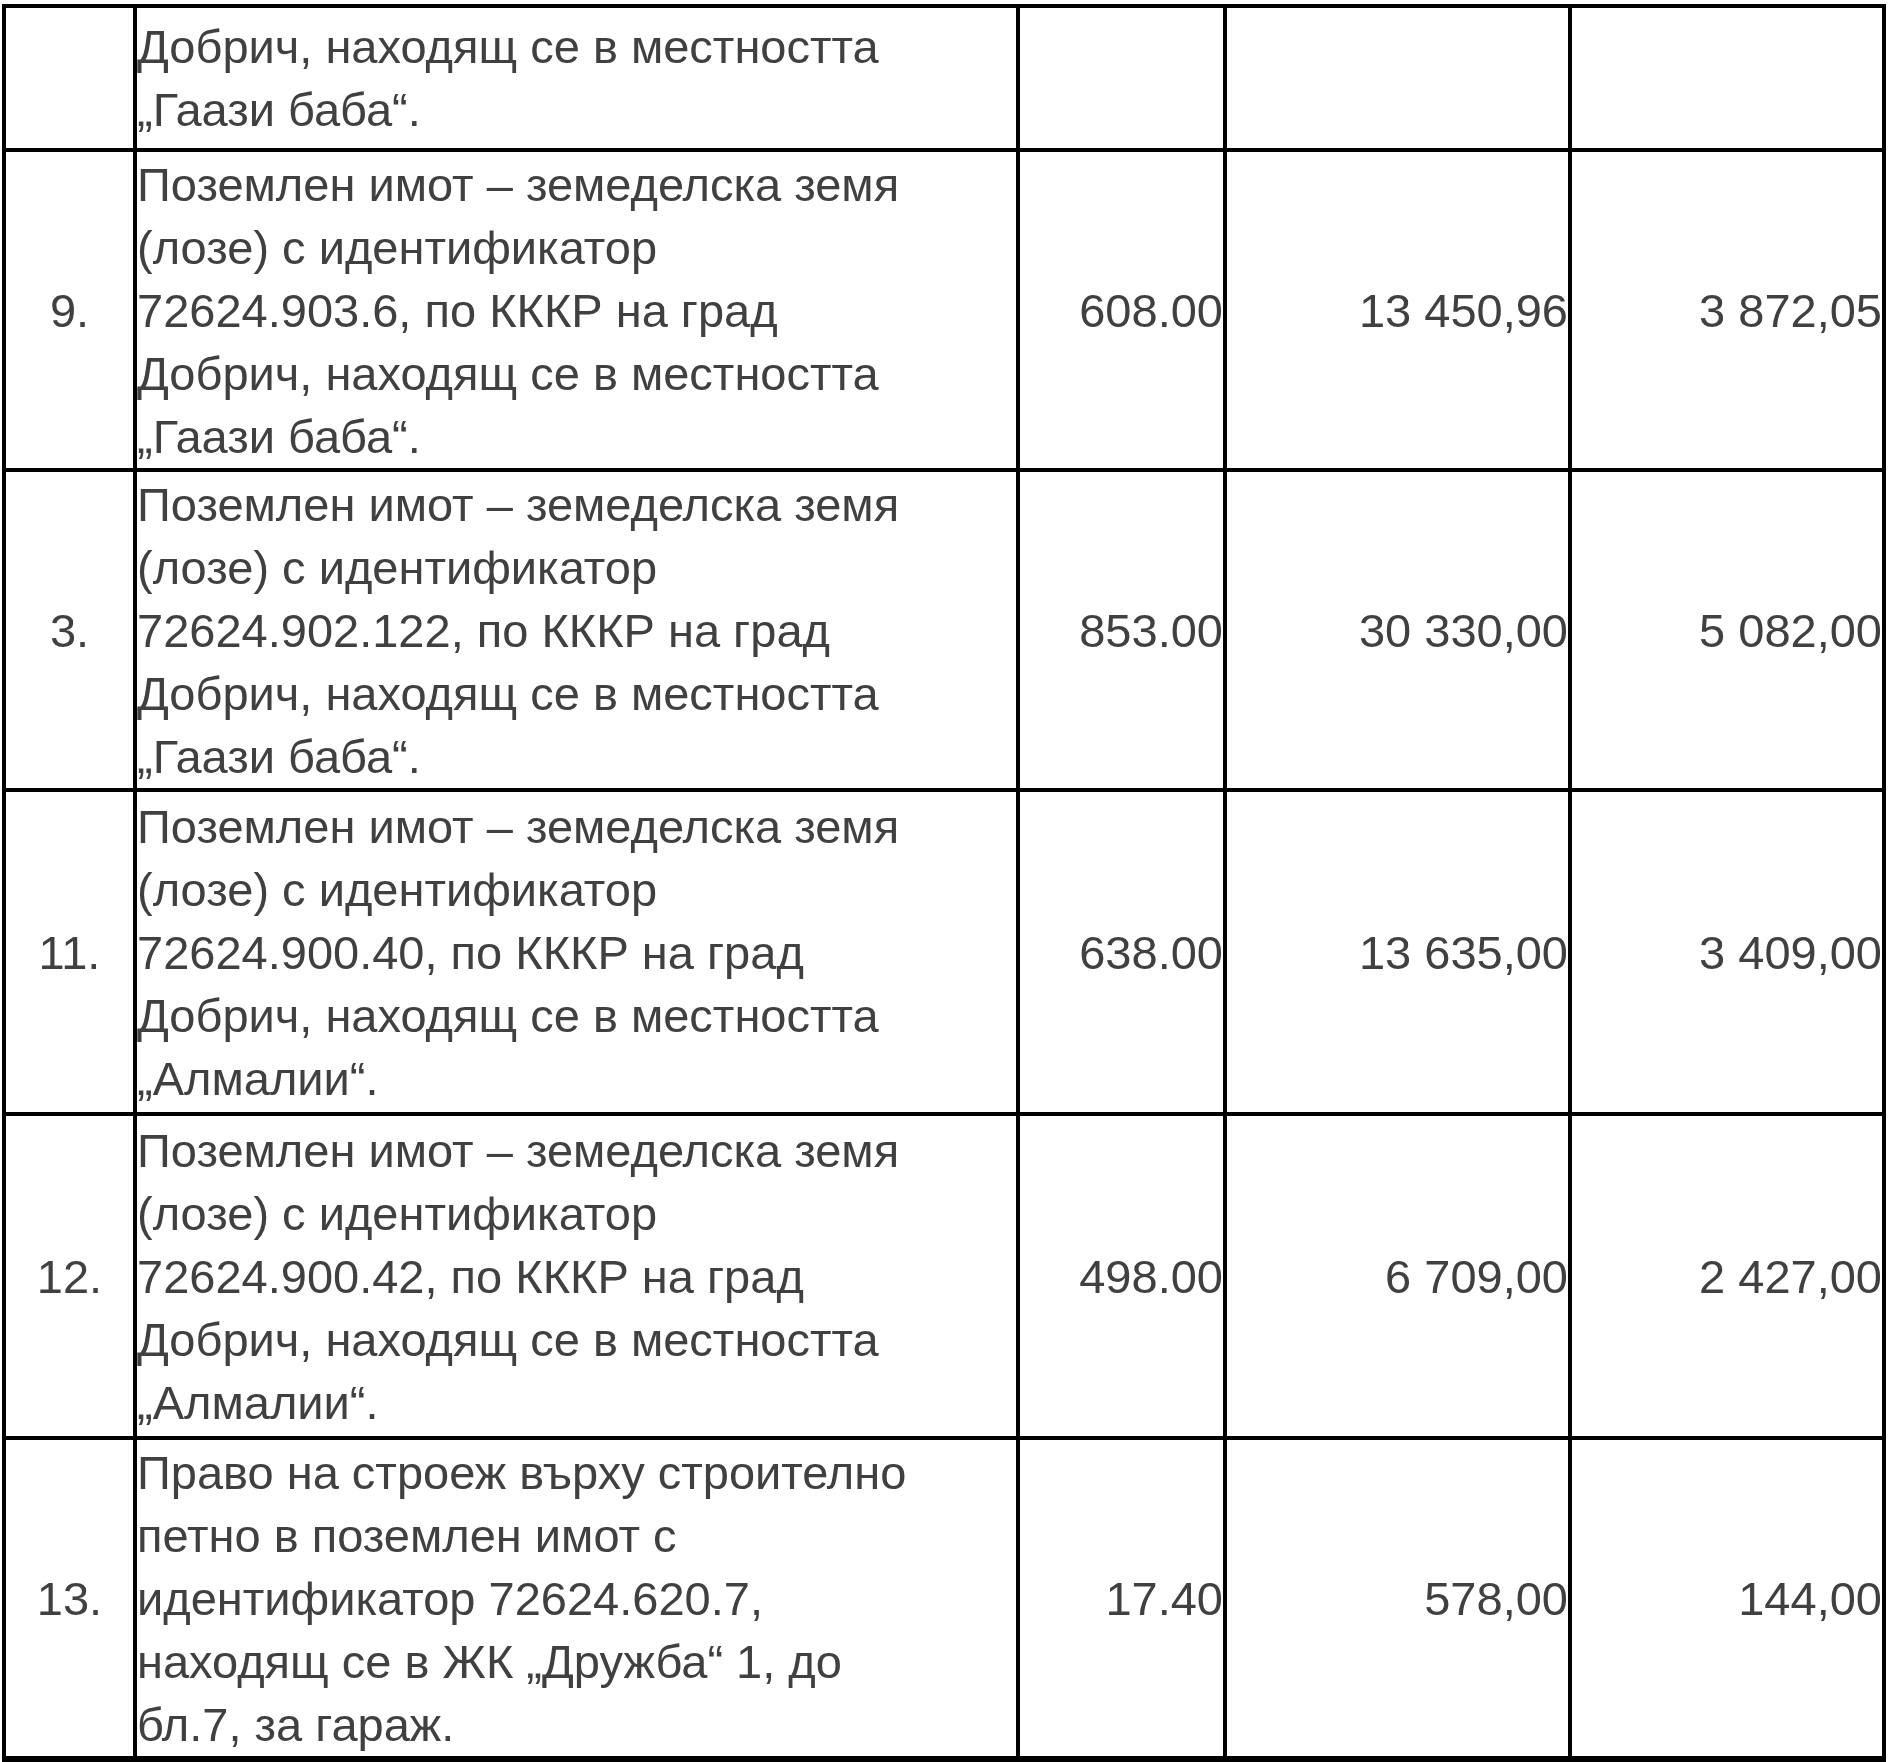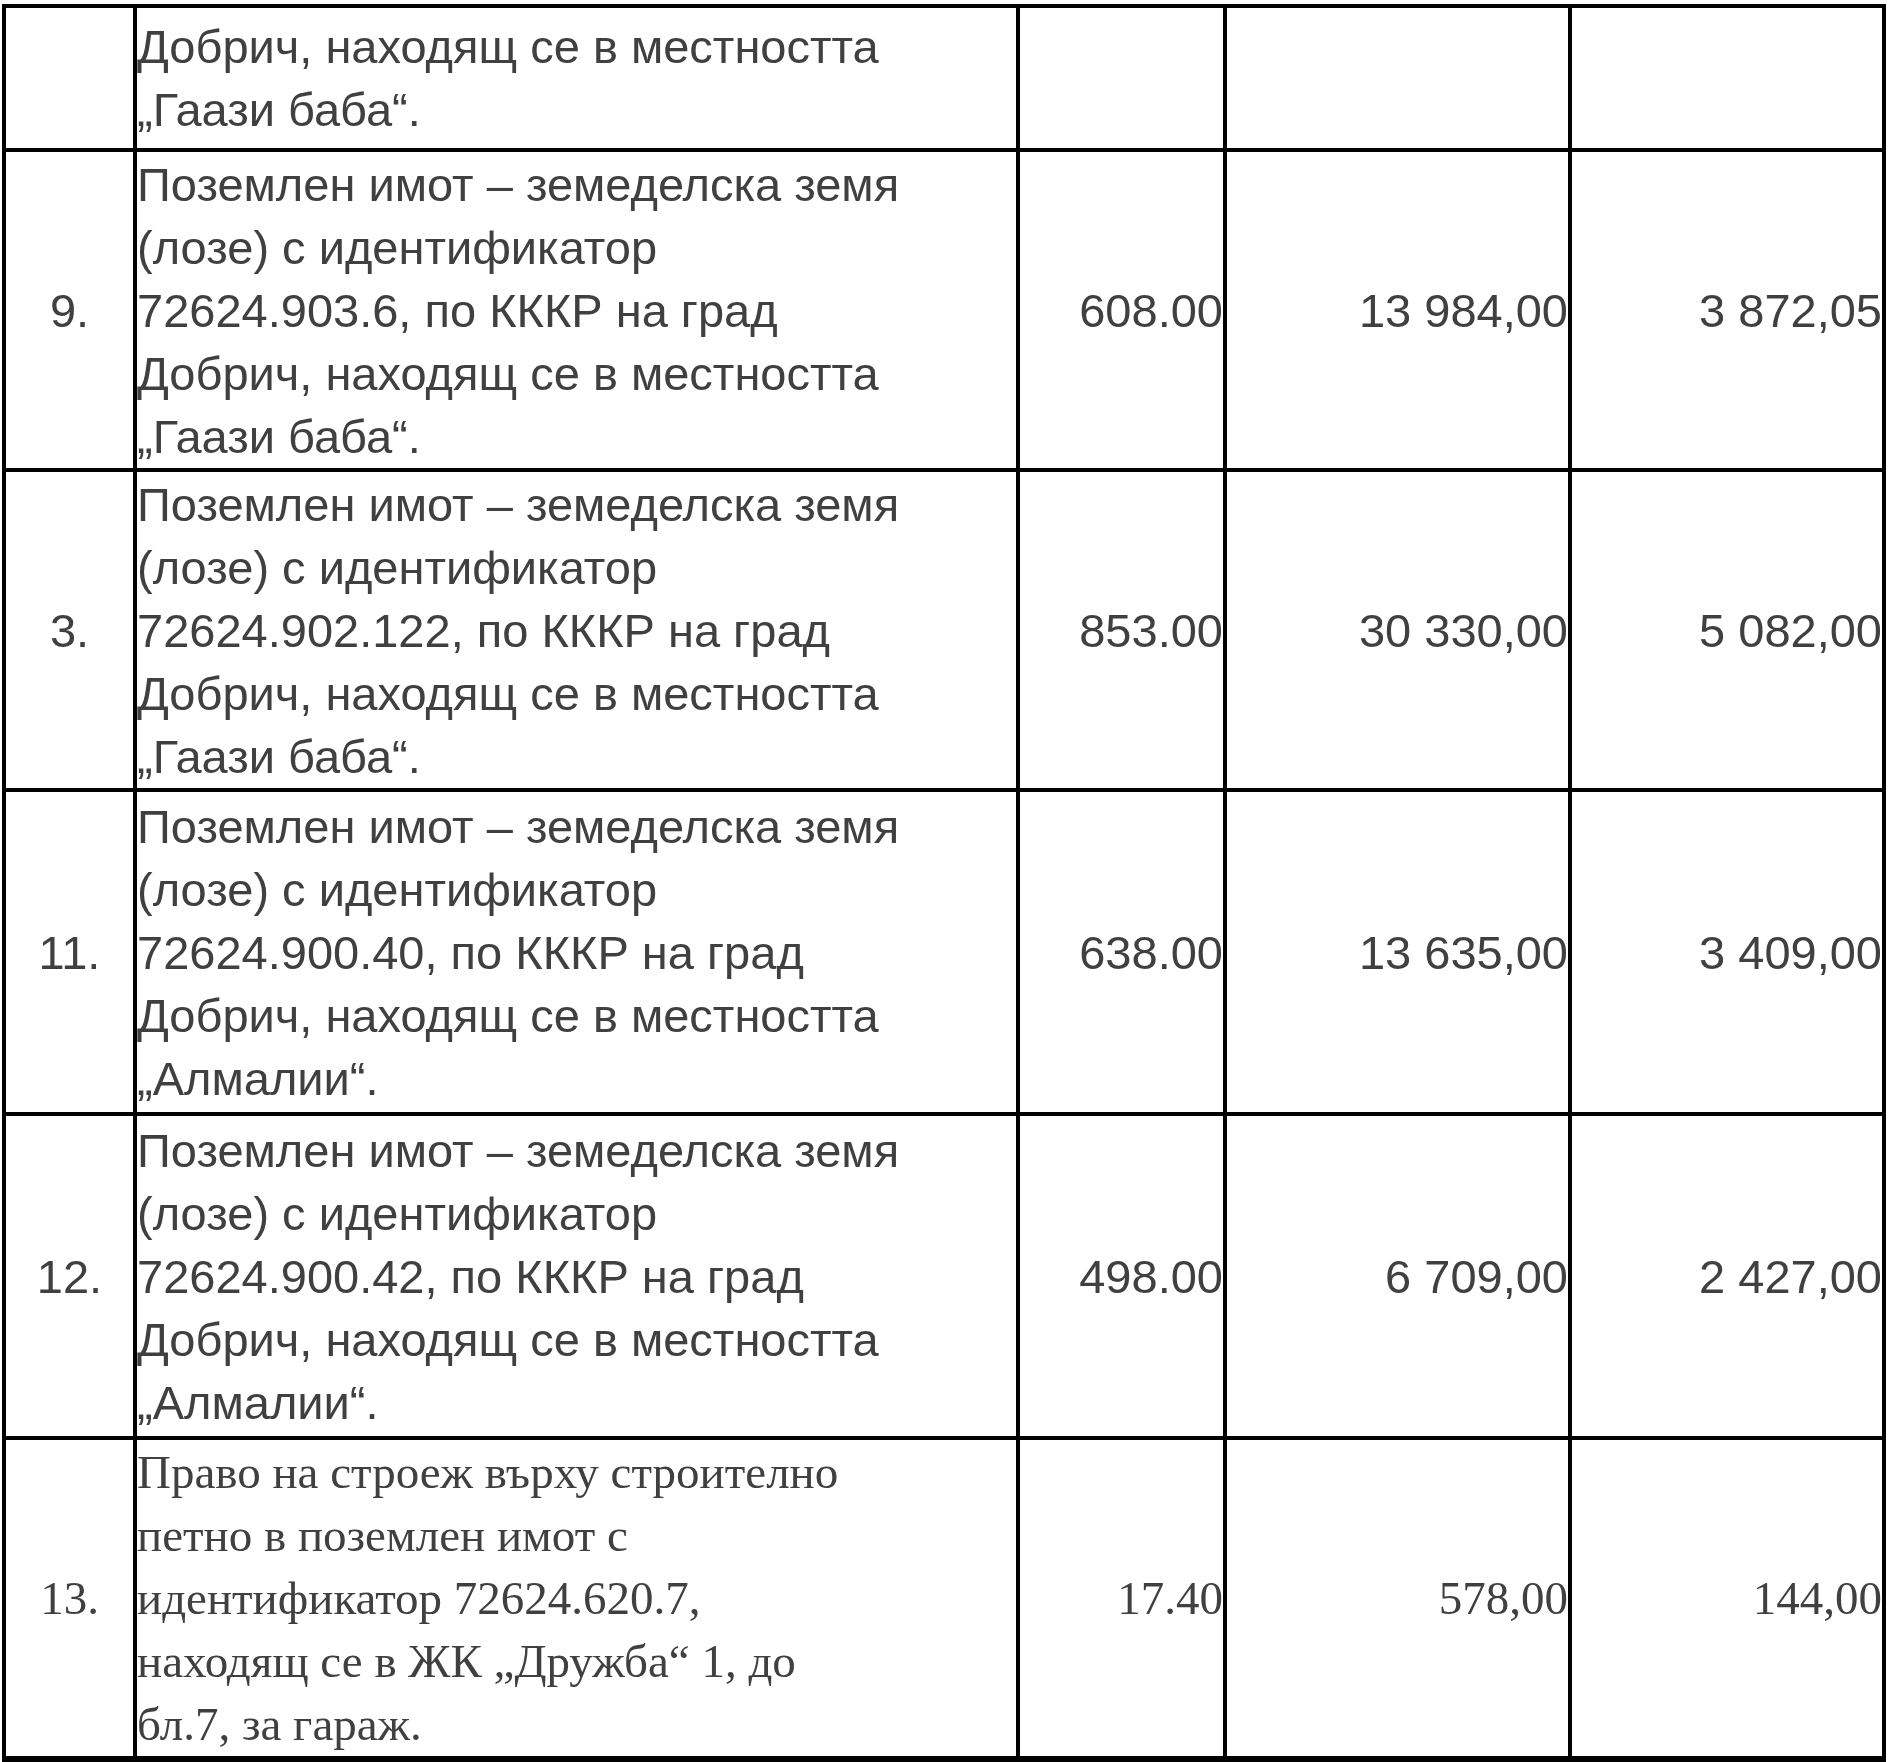--- a/index.html
+++ b/index.html
@@ -22,21 +22,21 @@
     color: #404040;
     font-size: 47px;
     line-height: 63px;
     vertical-align: middle;
     overflow: hidden;
     background: #ffffff;
   }
   tr.r-partial td { height: 140px; }
   tr.r-std td     { height: 316px; }
   tr.r-tall td    { height: 320px; }
-  tr.r-last td    { height: 316px; border-bottom-width: 6px; font-family: Liberation Serif, serif; }
+  tr.r-last td    { height: 316px; border-bottom-width: 6px; }
   td.c-num  { text-align: center; }
   td.c-desc {
     text-align: left;
     padding-left: 22px;
     padding-right: 8px;
     white-space: pre-line;
   }
   td.c-val  { text-align: right; white-space: nowrap; }
 </style>
 </head>
@@ -60,21 +60,21 @@
       <td class="c-val"></td>
     </tr>
     <tr class="r-std">
       <td class="c-num">9.</td>
       <td class="c-desc">Поземлен имот – земеделска земя
 (лозе) с идентификатор
 72624.903.6, по КККР на град
 Добрич, находящ се в местността
 „Гаази баба“.</td>
       <td class="c-val">608.00</td>
-      <td class="c-val">13 984,00</td>
+      <td class="c-val">13 450,96</td>
       <td class="c-val">3 872,05</td>
     </tr>
     <tr class="r-std">
       <td class="c-num">3.</td>
       <td class="c-desc">Поземлен имот – земеделска земя
 (лозе) с идентификатор
 72624.902.122, по КККР на град
 Добрич, находящ се в местността
 „Гаази баба“.</td>
       <td class="c-val">853.00</td>

